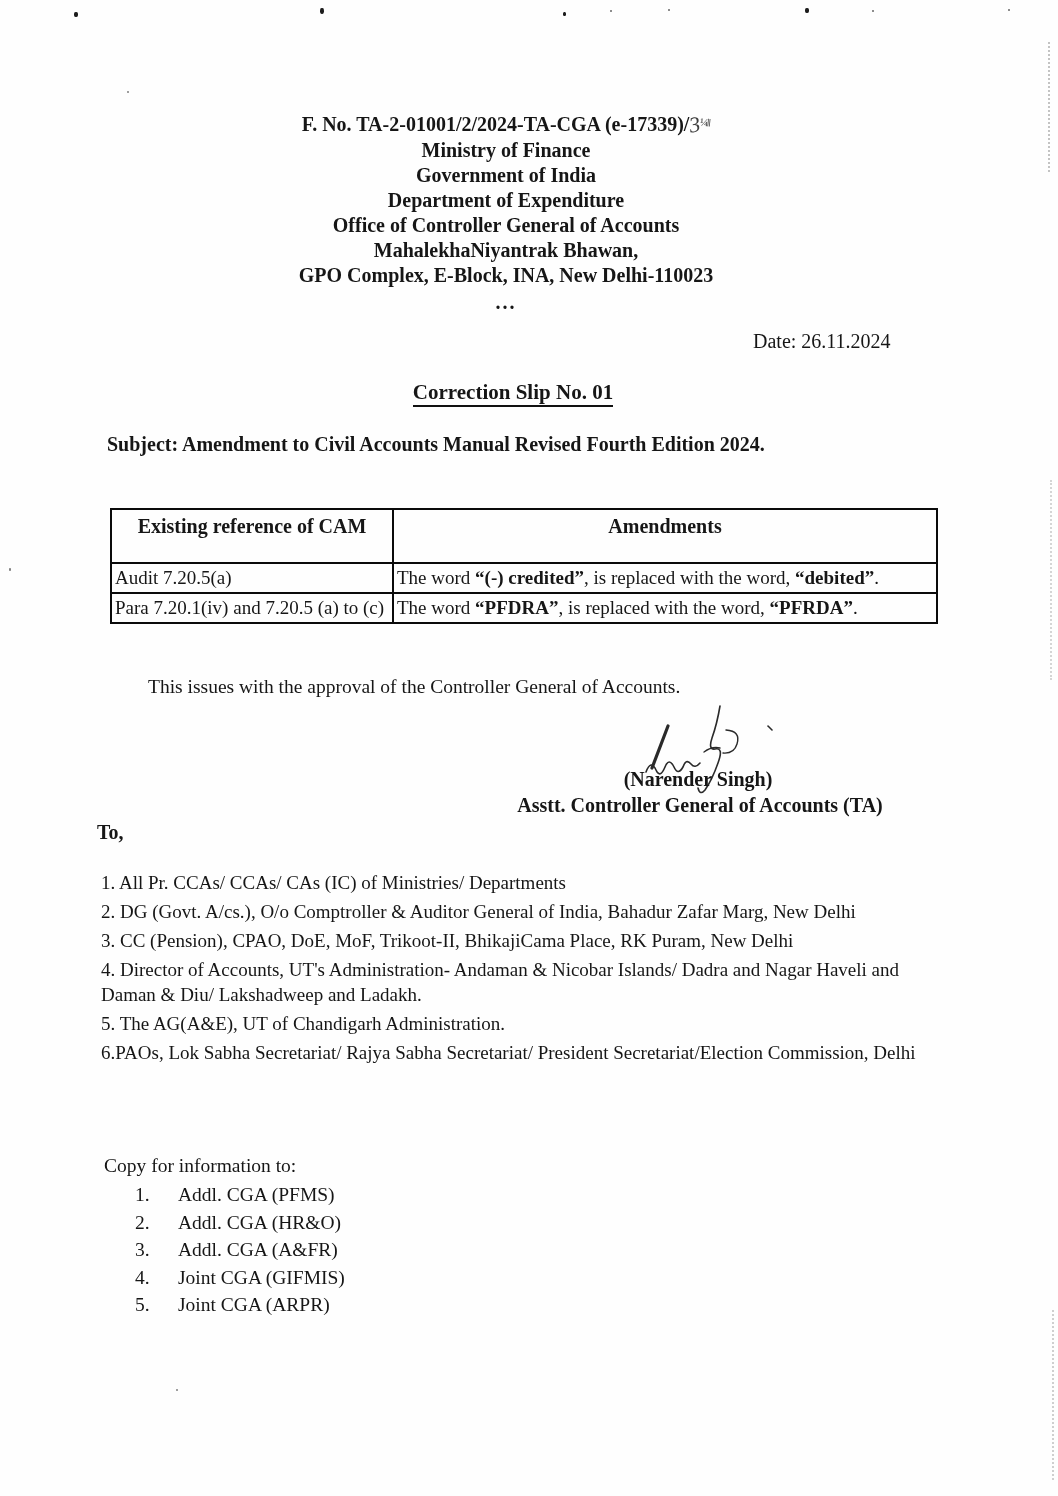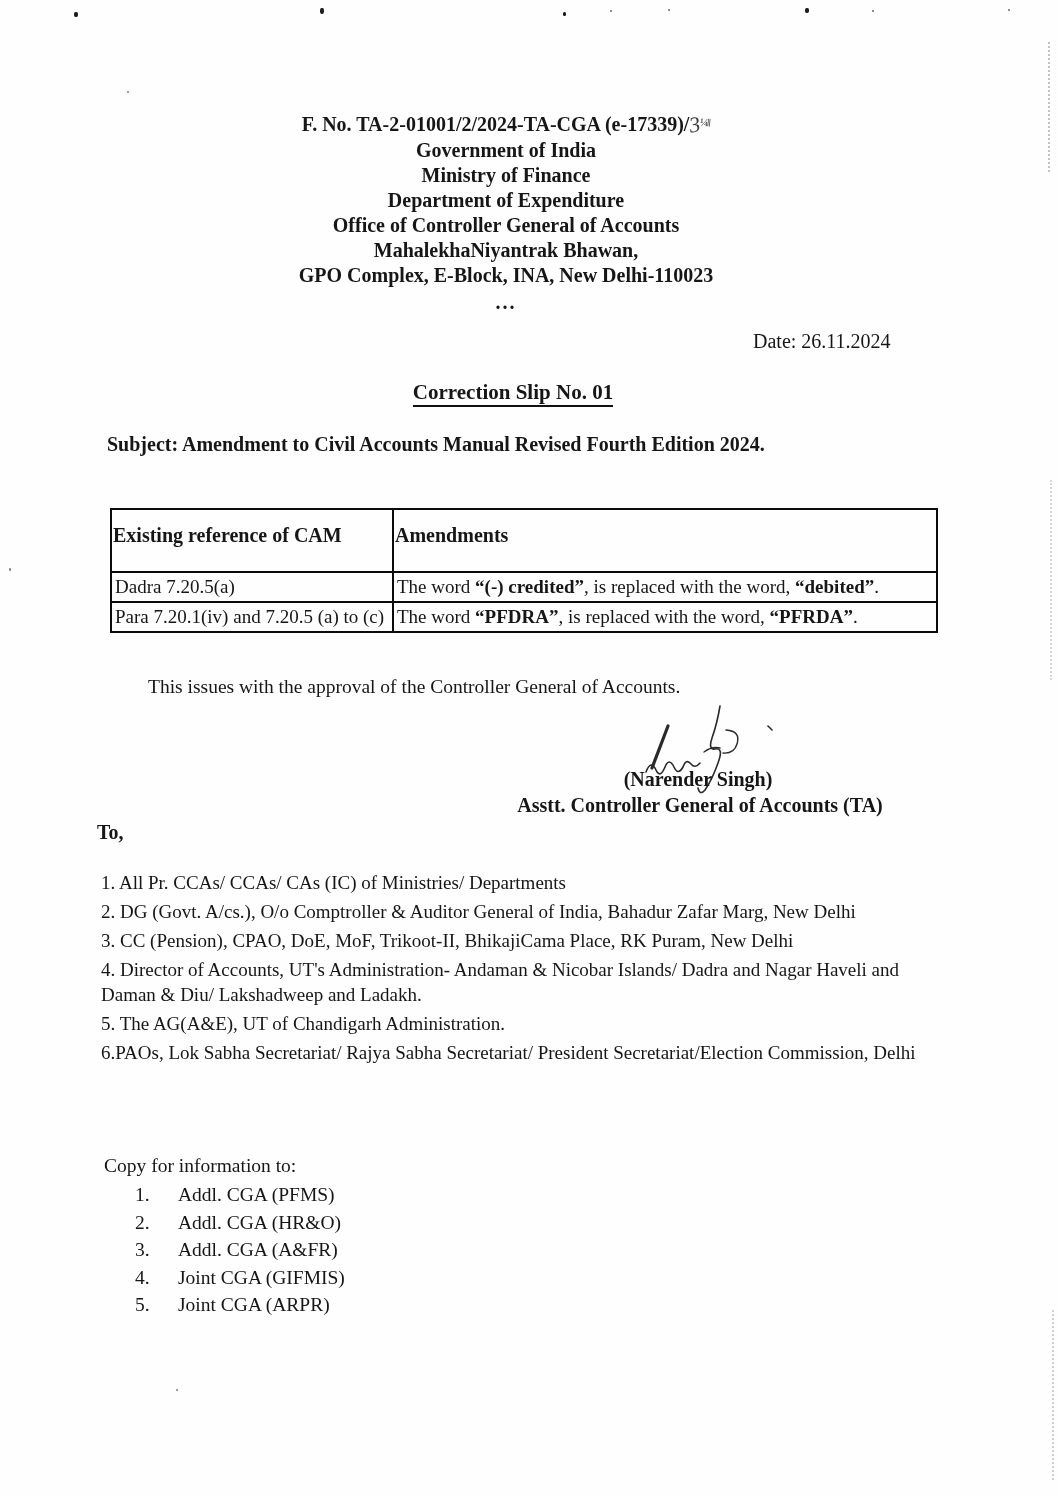--- a/index.html
+++ b/index.html
@@ -20,21 +20,21 @@
   
   .date-line{position:absolute;top:330px;left:753px;font-size:20px;}
   
   .doc-title{position:absolute;top:380px;left:0;width:1026px;text-align:center;}
   .doc-title span{font-weight:bold;font-size:21px;border-bottom:2.5px solid #111;padding-bottom:1px;}
   
   .subject{position:absolute;top:433px;left:107px;font-weight:bold;font-size:20px;}
   
   .cam-table{position:absolute;top:508px;left:110px;width:828px;border-collapse:collapse;table-layout:fixed;}
   .cam-table th,.cam-table td{border:2.5px solid #0a0a0a;vertical-align:top;}
-  .cam-table th{height:46px;text-align:left;font-size:20px;font-weight:bold;padding-top:14px;}
+  .cam-table th{height:46px;text-align:center;font-size:20px;font-weight:bold;padding-top:5px;}
   .cam-table td{font-size:19px;line-height:26px;padding:1px 3px;}
   .col-ref{width:282px;}
   
   .approval{position:absolute;top:676px;left:148px;font-size:19.5px;}
   
   .sig-svg{position:absolute;top:700px;left:634px;}
   .sig-name{position:absolute;top:768px;left:498px;width:400px;text-align:center;font-weight:bold;font-size:20px;}
   .sig-role{position:absolute;top:794px;left:400px;width:600px;text-align:center;font-weight:bold;font-size:20px;}
   
   .to-label{position:absolute;top:821px;left:97px;font-weight:bold;font-size:20px;}
@@ -69,22 +69,22 @@
   <div class="edge-dots" style="right:8px;top:42px;height:130px;opacity:.5;"></div>
   <div class="edge-dots" style="right:6px;top:480px;height:200px;opacity:.35;"></div>
   <div class="edge-dots" style="right:4px;top:1310px;height:170px;opacity:.4;"></div>
 
   <div class="letterhead">
     <div class="file-line">
       <span>F. No. TA-2-01001/2/2024-TA-CGA (e-17339)/</span><span class="handwritten">3</span><span class="hw-marks">¼‖</span>
     </div>
     <div>
 
-    <div class="lh-line">Government of India</div>
-        <div class="lh-line">Ministry of Finance</div>
+    <div class="lh-line">Ministry of Finance</div>
+        <div class="lh-line">Government of India</div>
         <div class="lh-line">Department of Expenditure</div>
         <div class="lh-line">Office of Controller General of Accounts</div>
         <div class="lh-line">MahalekhaNiyantrak Bhawan,</div>
         <div class="lh-line">GPO Complex, E-Block, INA, New Delhi-110023</div>
       </div>
     <div class="sep-dots">...</div>
   </div>
 
   <div class="date-line">Date: 26.11.2024</div>
 
@@ -101,21 +101,21 @@
       </colgroup>
     <thead>
       <tr>
         <th>Existing reference of CAM</th>
         <th>Amendments</th>
       </tr>
     </thead>
     <tbody>
 
         <tr class="t-row">
-          <td>Dadra 7.20.5(a)</td>
+          <td>Audit 7.20.5(a)</td>
           <td><span>The word </span><b>“(-) credited”</b><span>, is replaced with the word, </span><b>“debited”</b><span>.</span></td>
         </tr>
 
         <tr class="t-row">
           <td>Para 7.20.1(iv) and 7.20.5 (a) to (c)</td>
           <td><span>The word </span><b>“PFDRA”</b><span>, is replaced with the word, </span><b>“PFRDA”</b><span>.</span></td>
         </tr>
       </tbody>
   </table>
 

